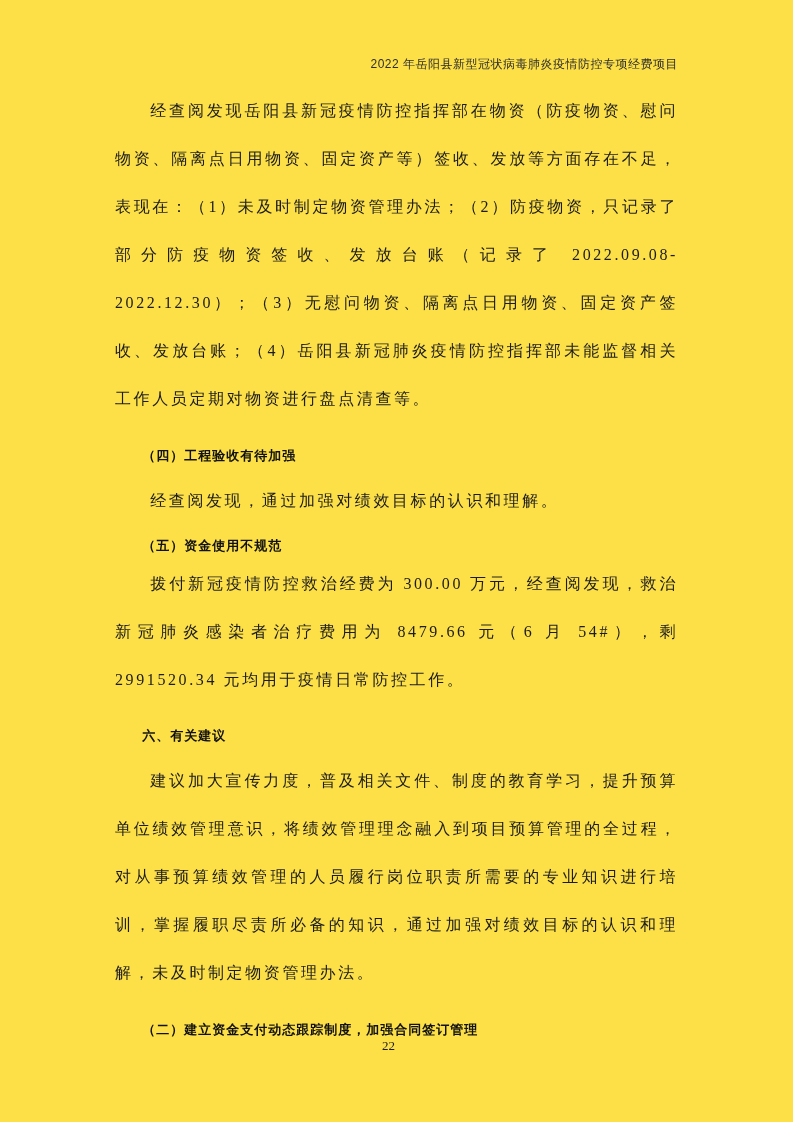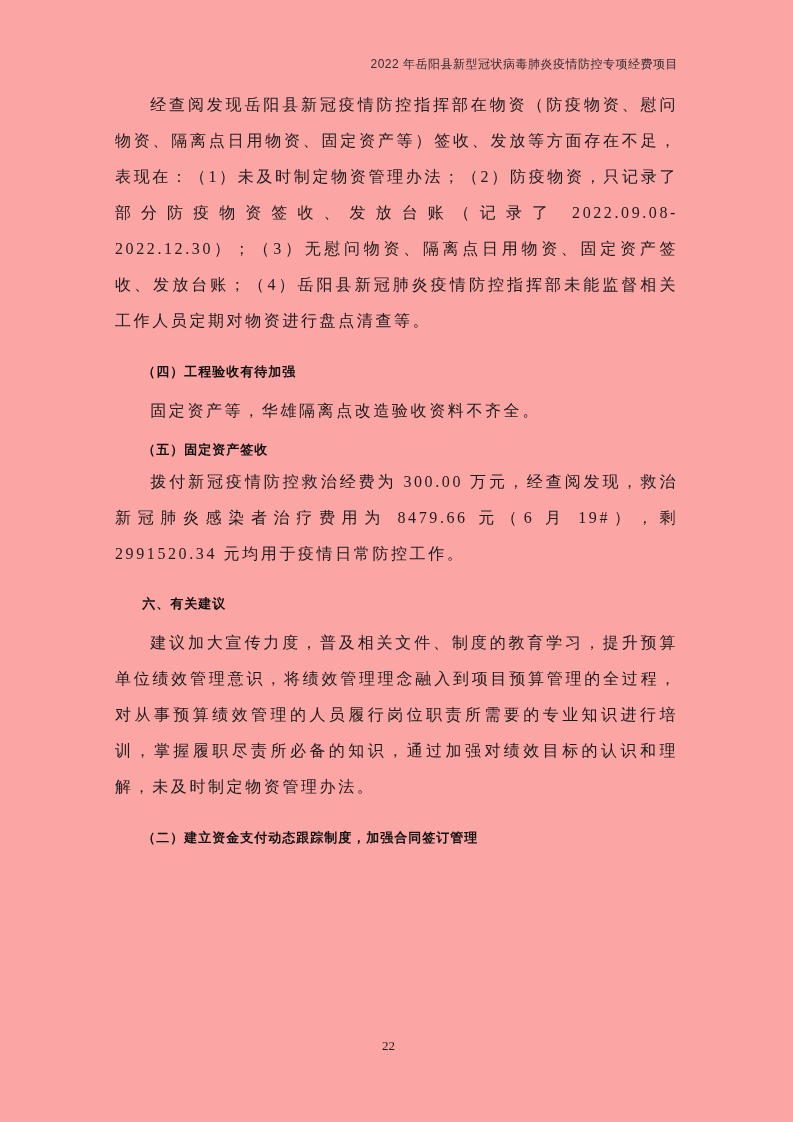--- a/index.html
+++ b/index.html
@@ -4,21 +4,21 @@
 <style>
   html, body {
     margin: 0;
     padding: 0;
     background: #ffffff;
   }
   .page {
     position: relative;
     width: 793px;
     height: 1122px;
-    background: #fca5a5;
+    background: #fde047;
     overflow: hidden;
     font-family: "Liberation Serif", "DejaVu Serif", serif;
     color: #1c1c1c;
   }
   .running-header {
     position: absolute;
     top: 56px;
     right: 115px;
     font-family: "Liberation Sans", "DejaVu Sans", sans-serif;
     font-size: 12px;
@@ -28,21 +28,21 @@
   .doc-body {
     position: absolute;
     left: 115px;
     right: 115px;
     top: 0;
     padding-top: 87px;
   }
   .para {
     margin: 0;
     font-size: 16px;
-    line-height: 36px;
+    line-height: 48px;
     letter-spacing: 2.6px;
     text-align: justify;
     text-justify: inter-character;
     text-indent: 2.2em;
     color: #1c1c1c;
   }
   .heading {
     margin: 0;
     font-family: "Liberation Sans", "DejaVu Sans", sans-serif;
     font-weight: 700;
@@ -78,25 +78,25 @@
 <div class="page">
 
   <div class="running-header">2022 年岳阳县新型冠状病毒肺炎疫情防控专项经费项目</div>
 
   <div class="doc-body">
 
     <p class="para">经查阅发现岳阳县新冠疫情防控指挥部在物资（防疫物资、慰问物资、隔离点日用物资、固定资产等）签收、发放等方面存在不足，表现在：（1）未及时制定物资管理办法；（2）防疫物资，只记录了部分防疫物资签收、发放台账（记录了 2022.09.08-2022.12.30）；（3）无慰问物资、隔离点日用物资、固定资产签收、发放台账；（4）岳阳县新冠肺炎疫情防控指挥部未能监督相关工作人员定期对物资进行盘点清查等。</p>
 
     <h3 class="heading m-top-12">（四）工程验收有待加强</h3>
 
-    <p class="para">固定资产等，华雄隔离点改造验收资料不齐全。</p>
+    <p class="para">经查阅发现，通过加强对绩效目标的认识和理解。</p>
 
-    <h3 class="heading">（五）固定资产签收</h3>
+    <h3 class="heading">（五）资金使用不规范</h3>
 
-    <p class="para m-top-neg7">拨付新冠疫情防控救治经费为 300.00 万元，经查阅发现，救治新冠肺炎感染者治疗费用为 8479.66 元（6 月 19#），剩 2991520.34 元均用于疫情日常防控工作。</p>
+    <p class="para m-top-neg7">拨付新冠疫情防控救治经费为 300.00 万元，经查阅发现，救治新冠肺炎感染者治疗费用为 8479.66 元（6 月 54#），剩 2991520.34 元均用于疫情日常防控工作。</p>
 
     <h2 class="heading heading-tight m-top-15">六、有关建议</h2>
 
 
     <p class="para m-top-4">建议加大宣传力度，普及相关文件、制度的教育学习，提升预算单位绩效管理意识，将绩效管理理念融入到项目预算管理的全过程，对从事预算绩效管理的人员履行岗位职责所需要的专业知识进行培训，掌握履职尽责所必备的知识，通过加强对绩效目标的认识和理解，未及时制定物资管理办法。</p>
 
     <h3 class="heading heading-tight m-top-16">（二）建立资金支付动态跟踪制度，加强合同签订管理</h3>
 
   </div>
 

